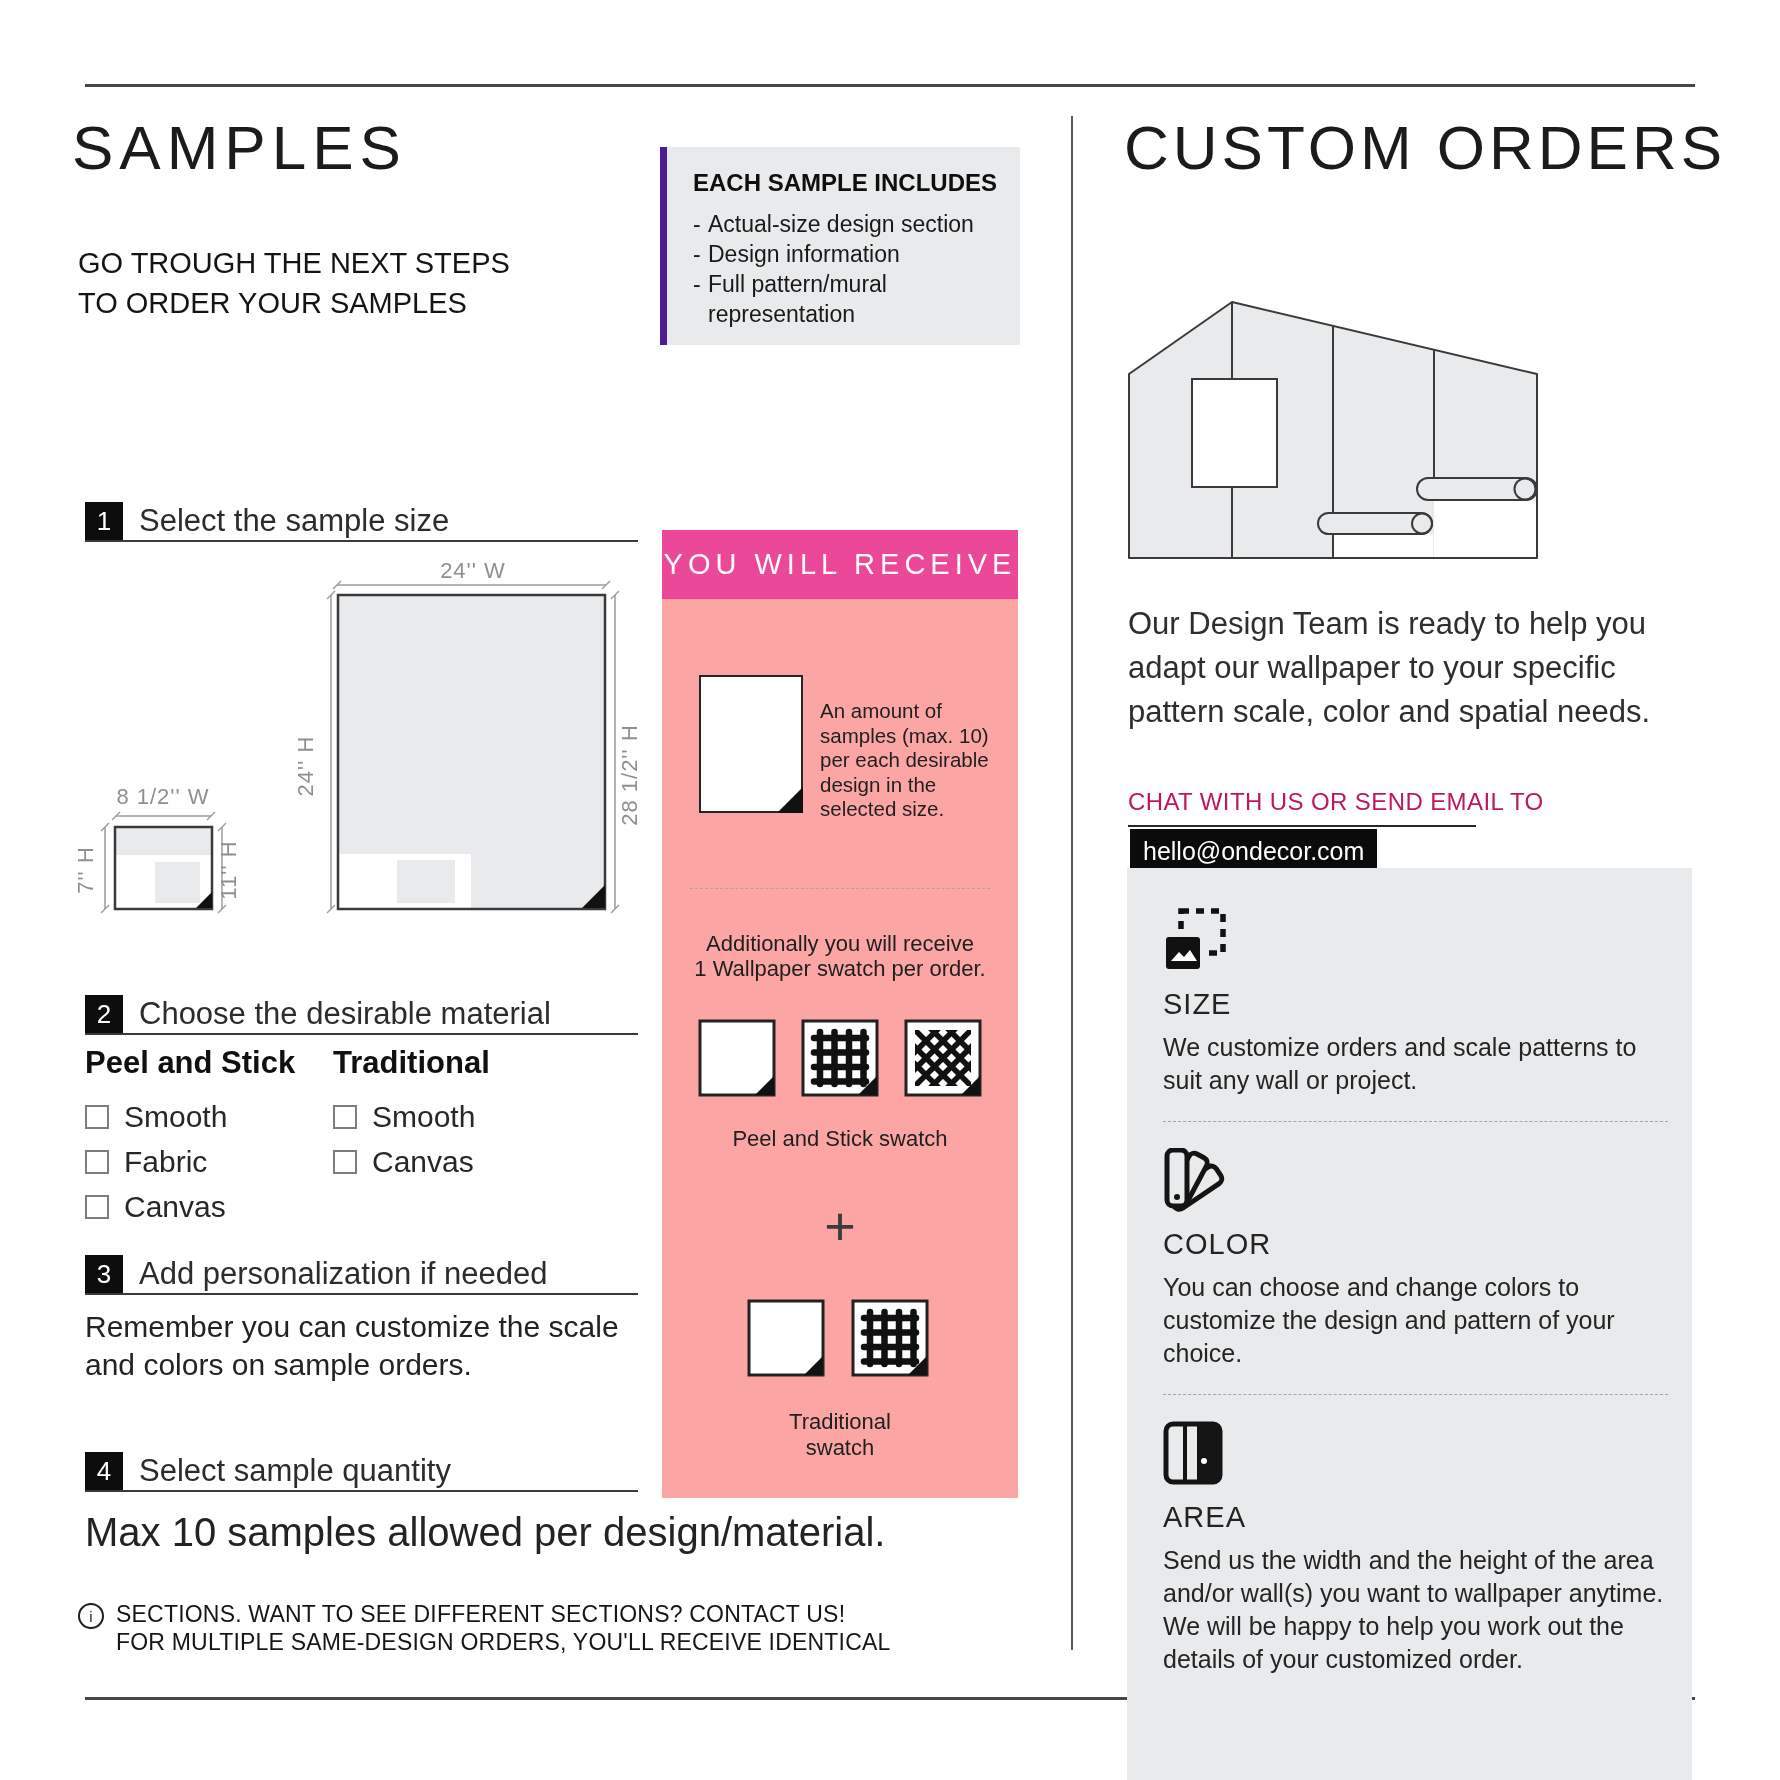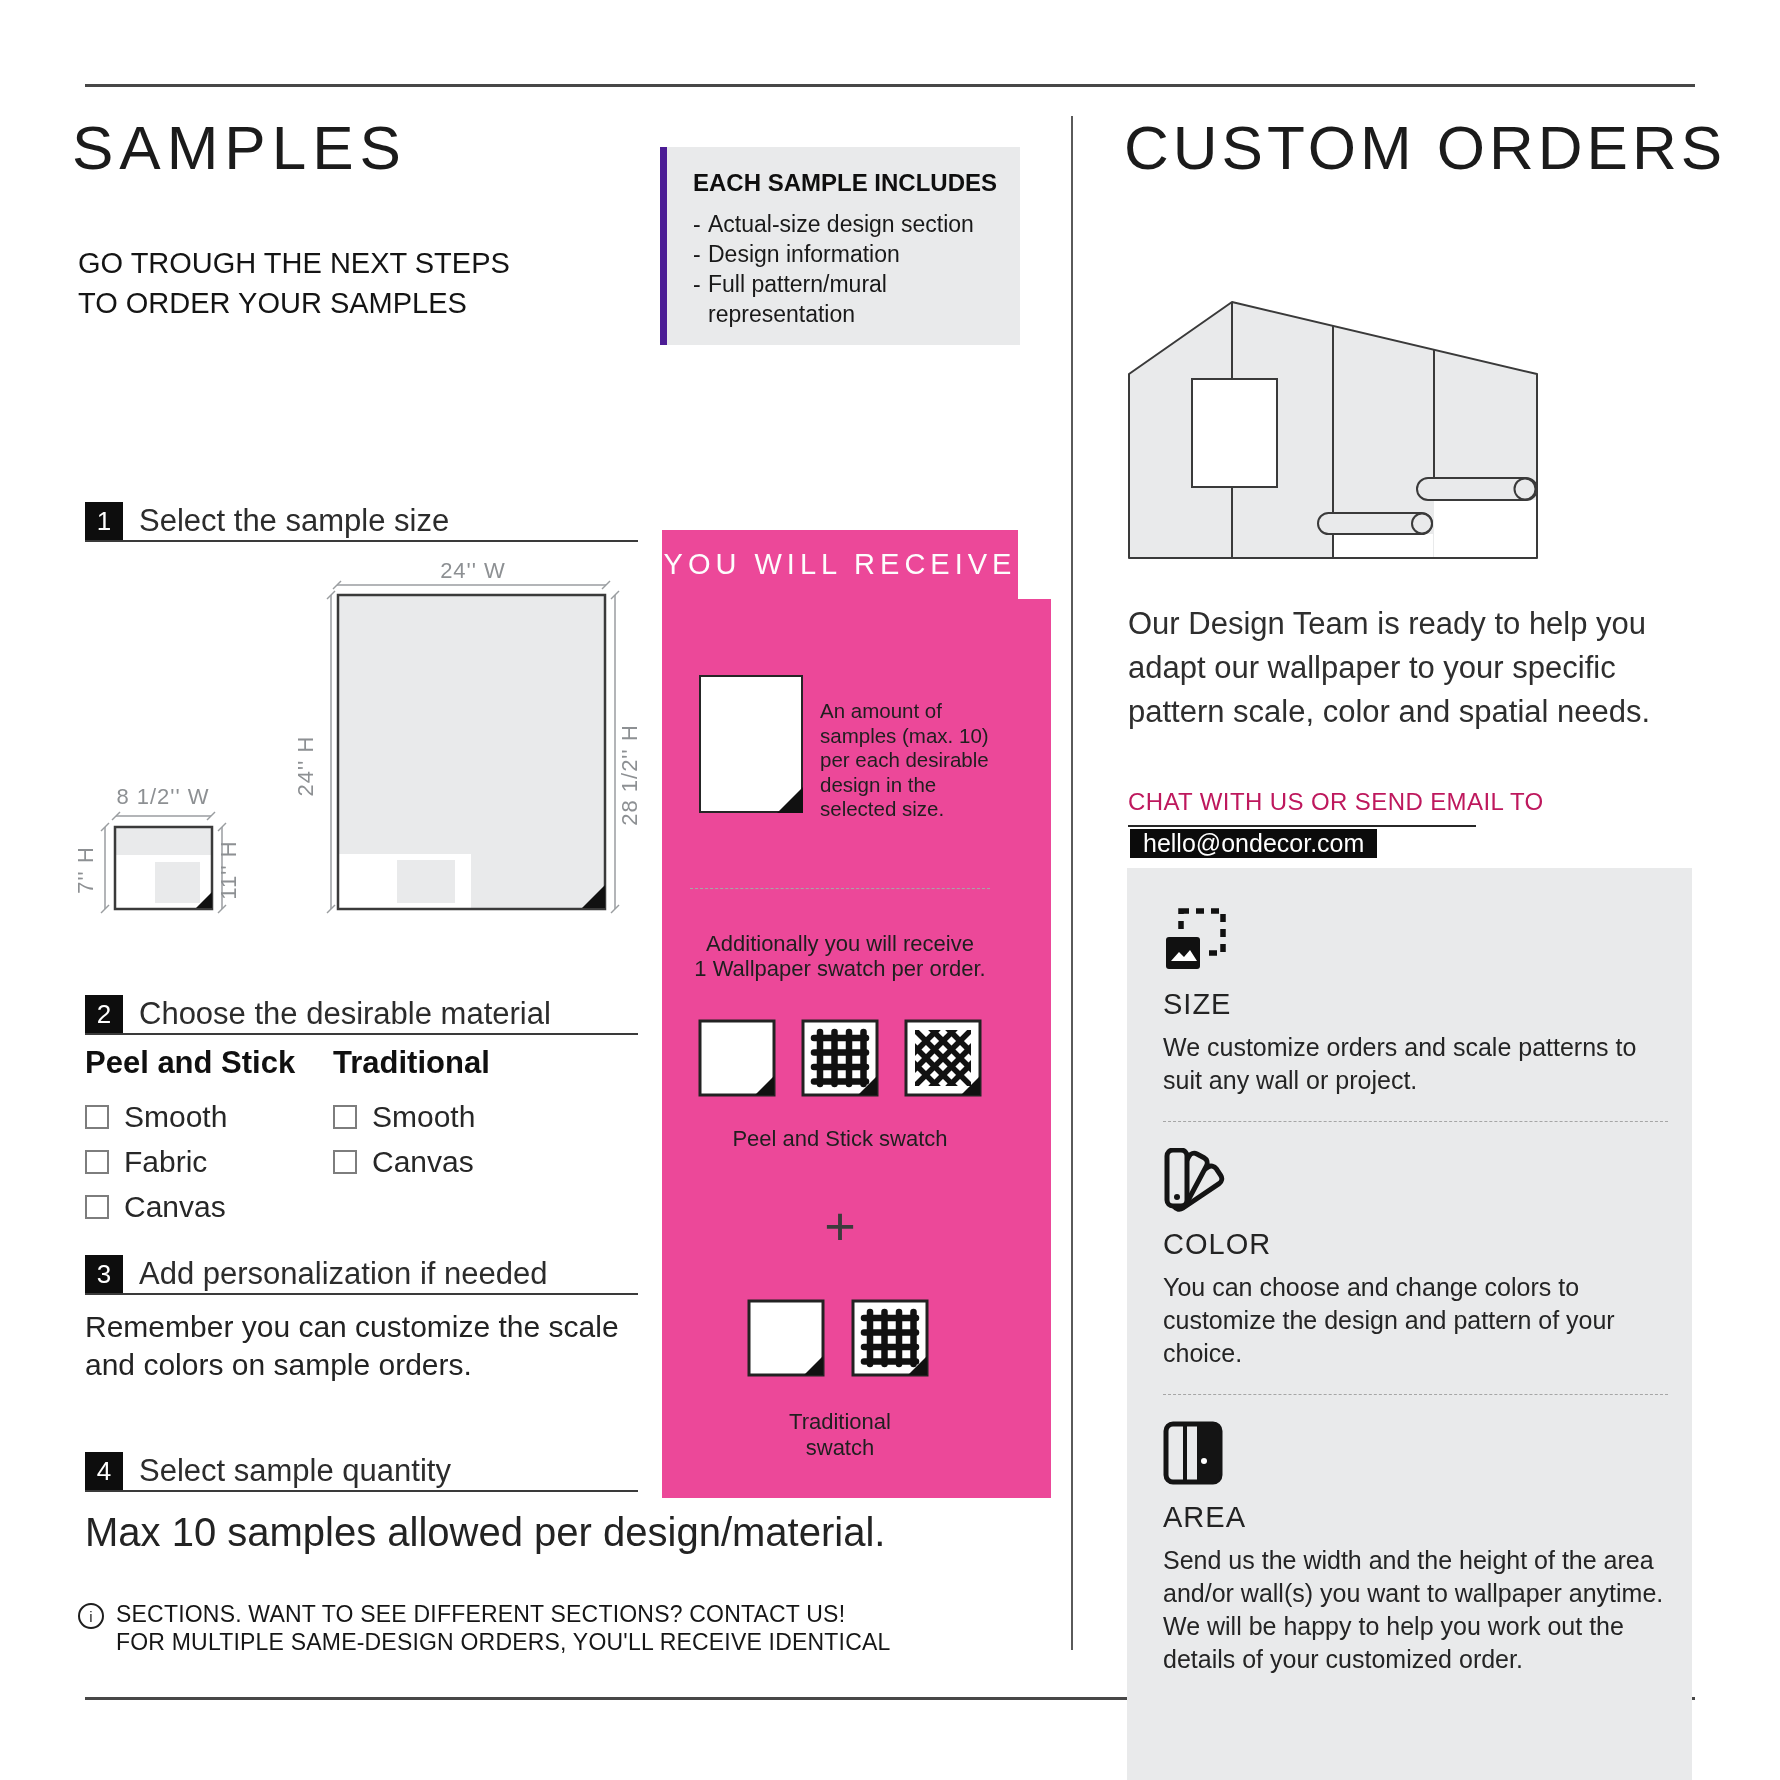--- a/index.html
+++ b/index.html
@@ -43,40 +43,40 @@
   .mat-row{display:flex;align-items:center;margin-bottom:11px;}
   .checkbox{width:20px;height:20px;border:2px solid #7d7d7d;margin-right:15px;background:#fff;flex:0 0 auto;}
   .mat-label{font-size:30px;color:#272727;}
 
   .note3{left:85px;top:1308px;font-size:30px;line-height:38px;color:#232323;}
   .note4{left:85px;top:1510px;font-size:40px;color:#232323;}
 
   
   .receive-bar{left:662px;top:530px;width:356px;height:69px;background:#ec4899;color:#fdfdfd;
                display:flex;align-items:center;justify-content:center;font-size:29px;letter-spacing:5px;white-space:nowrap;}
-  .receive-box{left:662px;top:599px;width:356px;height:899px;background:#ec4899;padding-left:33px;}
+  .receive-box{left:662px;top:599px;width:356px;height:899px;background:#fca5a5;}
   .page-icon{left:37px;top:76px;width:104px;height:138px;background:#fff;border:2.5px solid #262626;box-sizing:border-box;}
   .page-icon::after{content:"";position:absolute;right:-2px;bottom:-2px;width:0;height:0;
                     border-bottom:26px solid #111;border-left:26px solid transparent;}
   .rec-text{left:158px;top:100px;width:188px;font-size:20.5px;line-height:24.5px;color:#1f1f1f;}
   .rec-div{left:28px;width:300px;top:289px;border-top:1.5px dashed #a6a6a6;}
   .rec-add{left:0;top:332px;width:356px;text-align:center;font-size:22px;line-height:25px;color:#1f1f1f;}
   .sw{width:78px;height:78px;}
   .sw1a{left:36px;top:420px;} .sw1b{left:139px;top:420px;} .sw1c{left:242px;top:420px;}
   .sw2a{left:85px;top:700px;} .sw2b{left:189px;top:700px;}
   .swatch-label{left:0;width:356px;text-align:center;font-size:22px;line-height:26px;color:#1f1f1f;}
   .peel-label{top:527px;} .trad-label{top:810px;}
   .plus{left:0;top:596px;width:356px;text-align:center;font-size:54px;font-weight:300;color:#3c3c3c;}
 
   
   .house-svg{left:1110px;top:290px;}
   .custom-par{left:1128px;top:602px;width:548px;font-size:31px;line-height:44px;color:#2e2e2e;}
   .chat-wrap{left:1128px;top:788px;width:348px;border-bottom:2px solid #272727;padding-bottom:9px;
              font-size:24px;letter-spacing:0.4px;color:#be185d;white-space:nowrap;}
-  .email-badge{left:1130px;top:829px;background:#0b0b0b;color:#fff;font-size:25px;padding:0 13px;cursor:pointer;text-align:center;}
+  .email-badge{left:1130px;top:829px;background:#0b0b0b;color:#fff;font-size:25px;padding:8px 13px;cursor:pointer;text-align:center;}
 
   .custom-box{left:1127px;top:868px;width:565px;height:992px;background:#e9eaeb;
               box-sizing:border-box;padding:40px 24px 0 36px;}
   .cb-icon{margin-bottom:16px;height:64px;}
   .cb-head{font-size:29px;letter-spacing:1px;color:#232323;margin-bottom:10px;}
   .cb-text{font-size:25px;line-height:33px;color:#242424;max-width:505px;}
   .cb-div{border-top:1.5px dashed #a6a6a6;margin:24px 0 26px;}
 
   
   .footer{left:78px;top:1600px;display:flex;gap:12px;align-items:flex-start;}

